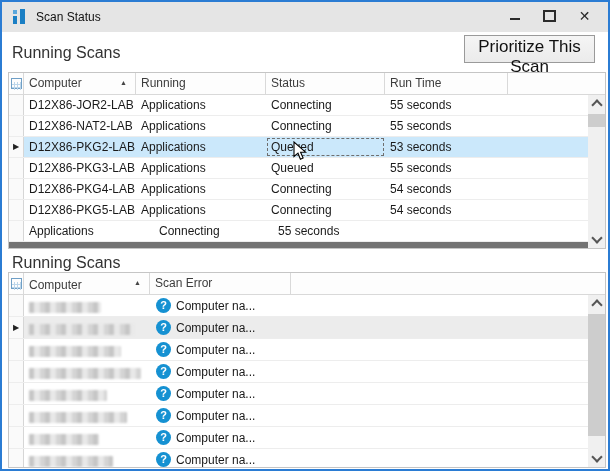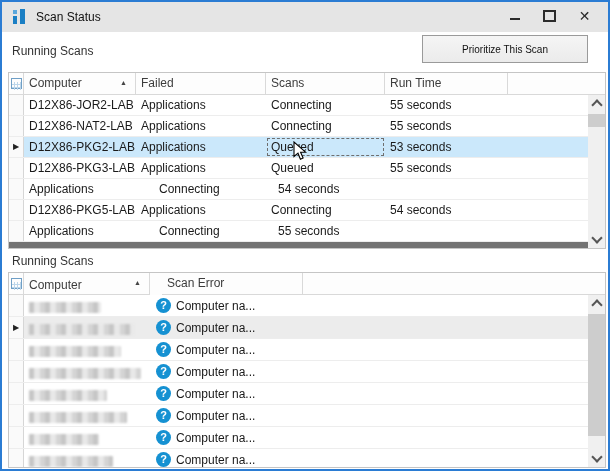--- a/index.html
+++ b/index.html
@@ -11,25 +11,25 @@
   .app-icon .dot{position:absolute;left:1px;top:1px;width:4px;height:4px;background:#5aa7dc;}
   .app-icon .bar1{position:absolute;left:1px;top:7px;width:4px;height:8px;background:#1b7fc4;}
   .app-icon .bar2{position:absolute;left:8px;top:0;width:5px;height:15px;background:#1b7fc4;}
   .win-title{position:absolute;left:34px;top:8px;font-size:12px;color:#111;}
   .winbtns{position:absolute;right:6px;top:2px;display:flex;}
   .winbtn{width:35px;height:24px;display:flex;align-items:center;justify-content:center;cursor:default;}
   .glyph-min{width:10px;height:0;border-top:2px solid #2b2b2b;margin-top:6px;}
   .glyph-max{width:9px;height:8px;border:2px solid #2b2b2b;}
   .glyph-close{font-size:14px;color:#2b2b2b;font-weight:bold;line-height:14px;}
   
-  .section-label{position:absolute;left:10px;font-size:12px;color:#333;}
+  .section-label{position:absolute;left:10px;font-size:16px;color:#333;}
   #running-label{top:42px;}
   #failed-label{top:252px;}
-  .prioritize-btn{position:absolute;top:33px;right:20px;width:166px;height:28px;
-    background:linear-gradient(#f5f5f5,#ebebeb);border:1px solid #9a9a9a;font-size:10px;color:#111;
+  .prioritize-btn{position:absolute;top:33px;right:13px;width:131px;height:28px;
+    background:linear-gradient(#f5f5f5,#ebebeb);border:1px solid #9a9a9a;font-size:17px;color:#111;
     font-family:inherit;}
   
   .grid{position:absolute;left:6px;width:598px;box-sizing:border-box;border:1px solid #c5c5c5;
         background:#fff;overflow:hidden;}
   #running-grid{top:70px;height:177px;}
   #failed-grid{top:270px;height:196px;}
   .grid-header{display:flex;height:22px;box-sizing:border-box;background:#fdfdfd;}
   .hcell{box-sizing:border-box;border-right:1px solid #d9d9d9;border-bottom:1px solid #d9d9d9;
          font-size:12px;color:#3c3c3c;padding:3px 0 0 5px;position:relative;overflow:hidden;white-space:nowrap;}
   .hcell.filler{flex:1;border-right:none;}
@@ -48,21 +48,21 @@
         overflow:hidden;white-space:nowrap;}
   .ind-cell{width:15px;box-sizing:border-box;border-right:1px solid #d6d6d6;background:#fafafa;
         display:flex;align-items:center;justify-content:center;padding:0;}
   .row-marker{font-size:8px;color:#222;line-height:8px;}
   .focus-cell{outline:1px dashed #6e6e6e;outline-offset:-2px;}
   
   .rc-computer{width:112px;}.rc-profile{width:130px;}.rc-status{width:119px;}.rc-runtime{width:123px;}
   
   .fc-computer{width:126px;}.fc-error{width:141px;flex:1;display:flex;align-items:center;padding-top:0;}
   .cell.fillc{flex:1;}
-  #failed-grid .hcell.fc-error{flex:0 0 141px;display:block;padding:3px 0 0 5px;margin-left:12px;}
+  #failed-grid .hcell.fc-error{flex:0 0 141px;display:block;padding:3px 0 0 5px;}
   
   .redact{display:inline-block;height:11px;margin-top:1px;border-radius:1px;
      background:repeating-linear-gradient(90deg,#c6c6c6 0 5px,#e8e8e8 5px 11px,#d4d4d4 11px 16px);
      filter:blur(1.3px);}
   .fc-computer{display:flex;align-items:center;}
   
   .q-icon{flex:0 0 15px;width:15px;height:15px;border-radius:50%;background:#1591d2;color:#fff;
      font-size:11px;font-weight:bold;text-align:center;line-height:15px;margin:0 5px 0 1px;}
   
   .table-icon{width:11px;height:11px;box-sizing:border-box;border:1px solid #6f9fc6;
@@ -111,22 +111,22 @@
 
   <div class="section-label" id="running-label">Running Scans</div>
   <button class="prioritize-btn">Prioritize This Scan</button>
 
   <div class="grid" id="running-grid">
     <div class="grid-header">
       <div class="corner-cell">
           <span class="table-icon"></span>
         </div>
       <div class="hcell rc-computer"><span>Computer</span><span class="sort-arrow">▲</span></div>
-      <div class="hcell rc-profile"><span>Failed</span></div>
-      <div class="hcell rc-status"><span>Scans</span></div>
+      <div class="hcell rc-profile"><span>Running</span></div>
+      <div class="hcell rc-status"><span>Status</span></div>
       <div class="hcell rc-runtime"><span>Run Time</span></div>
       <div class="hcell filler"></div>
     </div>
     <div class="grid-body" id="running-rows">
         <div class="grid-row">
           <div class="ind-cell"></div>
           <div class="cell rc-computer">D12X86-JOR2-LAB</div>
           <div class="cell rc-profile">Applications</div>
           <div class="cell rc-status">Connecting</div>
           <div class="cell rc-runtime">55 seconds</div>
@@ -153,20 +153,21 @@
         <div class="grid-row">
           <div class="ind-cell"></div>
           <div class="cell rc-computer">D12X86-PKG3-LAB</div>
           <div class="cell rc-profile">Applications</div>
           <div class="cell rc-status">Queued</div>
           <div class="cell rc-runtime">55 seconds</div>
           <div class="cell fillc"></div>
         </div>
         <div class="grid-row">
           <div class="ind-cell"></div>
+          <div class="cell rc-computer">D12X86-PKG4-LAB</div>
           <div class="cell rc-profile">Applications</div>
           <div class="cell rc-status">Connecting</div>
           <div class="cell rc-runtime">54 seconds</div>
           <div class="cell fillc"></div>
         </div>
         <div class="grid-row">
           <div class="ind-cell"></div>
           <div class="cell rc-computer">D12X86-PKG5-LAB</div>
           <div class="cell rc-profile">Applications</div>
           <div class="cell rc-status">Connecting</div>

